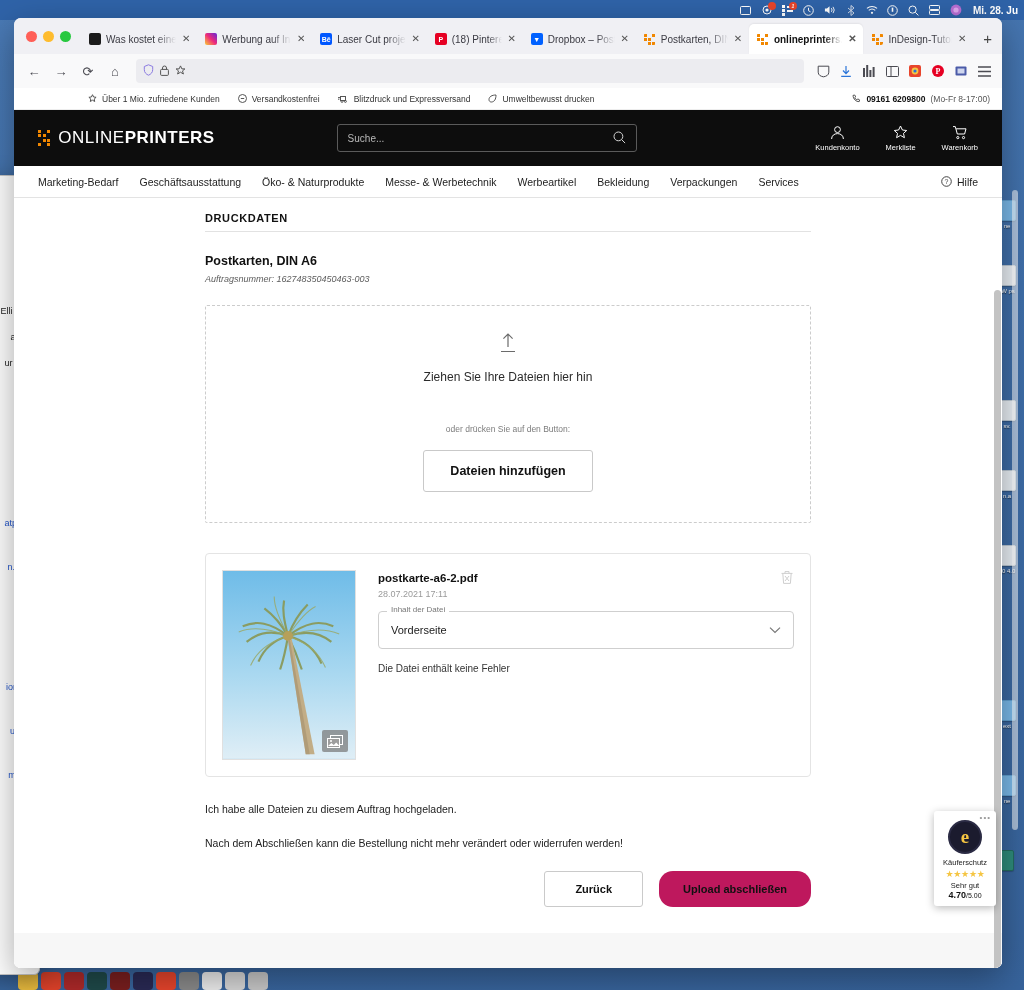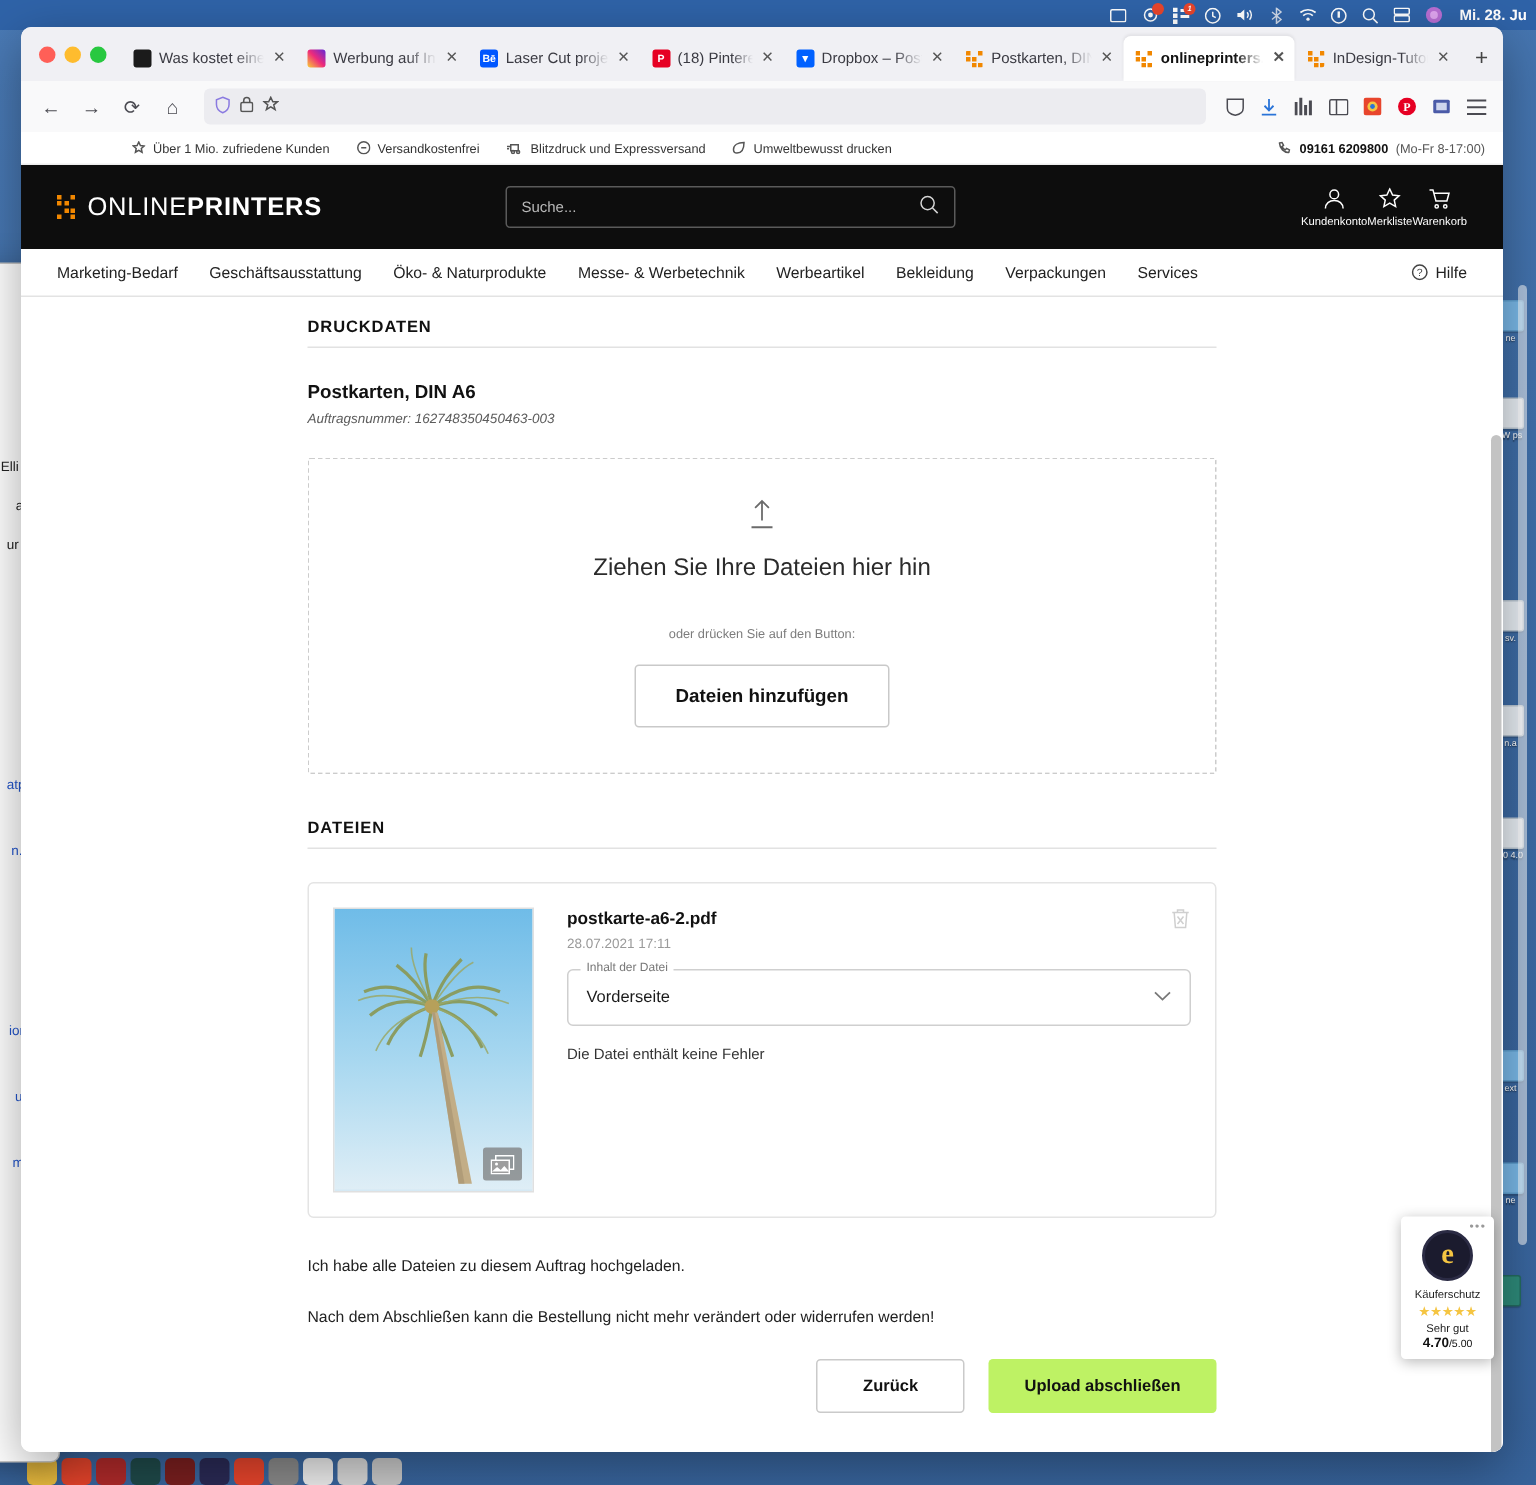--- a/index.html
+++ b/index.html
@@ -147,21 +147,21 @@
   #logo .logo-dots i.off { background: transparent; }
   #logo .wordmark { color: #fff; font-size: 17px; letter-spacing: .5px; }
   #logo .wordmark .bold { font-weight: bold; }
   #searchwrap { margin-left: 122px; border-radius: 13px; }
   #searchbox {
     width: 300px; height: 28px; border: 1px solid #5a5a5a; border-radius: 3px;
     display: flex; align-items: center; padding: 0 10px;
     font-size: 10px; color: #b8b8b8; background: transparent;
   }
   #searchbox .sph { flex: 1; }
-  #headericons { margin-left: auto; display: flex; }
+  #headericons { margin-left: auto; display: flex; gap: 26px; }
   .hicon { display: flex; flex-direction: column; align-items: center; gap: 3px;
     color: #fff; font-size: 7.5px; }
 
   
   #mainnav {
     height: 32px; background: #fff; border-bottom: 1px solid #e3e3e3;
     display: flex; align-items: center; padding: 0 24px; gap: 21px;
     font-size: 10.5px; color: #222;
   }
   #mainnav .spacer { flex: 1; }
@@ -177,21 +177,21 @@
   }
   .job-title { font-size: 12.5px; font-weight: bold; color: #111; margin-bottom: 6px; }
   .job-no { font-size: 9px; color: #5c5c5c; margin-bottom: 21px; font-style: italic; }
 
   
   #dropzone {
     border: 1px dashed #cccccc; border-radius: 2px; padding: 26px 0 30px;
     text-align: center; margin-bottom: 30px;
   }
   #dropzone .upicon { margin: 0 auto 16px; width: 22px; height: 22px; color: #6b6b6b; }
-  #dropzone .dz-main { font-size: 16px; color: #2b2b2b; margin-bottom: 29px; }
+  #dropzone .dz-main { font-size: 12px; color: #2b2b2b; margin-bottom: 40px; }
   #dropzone .dz-sub { font-size: 8.5px; color: #7c7c7c; margin-bottom: 16px; }
   #addfiles {
     display: inline-block; border: 1px solid #c9c9c9; border-radius: 3px;
     padding: 13px 26px; font-size: 12.5px; font-weight: bold; color: #111;
     background: #fff;
   }
 
   
   #filecard {
     border: 1px solid #e4e4e4; border-radius: 4px; padding: 16px;
@@ -225,21 +225,21 @@
   #filestatus { font-size: 10px; color: #333; }
   #trashbtn { position: absolute; right: 16px; top: 16px; color: #cfcfcf; }
 
   .note { font-size: 10.5px; color: #222; margin-bottom: 22px; }
   #buttons { display: flex; justify-content: flex-end; gap: 16px; margin-bottom: 26px; }
   #btn-back {
     border: 1px solid #cacaca; border-radius: 3px; background: #fff;
     padding: 11px 30px; font-size: 11px; font-weight: bold; color: #111;
   }
   #btn-finish {
-    border: none; border-radius: 3px; background: #bef264;
+    border: none; border-radius: 14px; background: #be185d;
     padding: 12px 24px; font-size: 11px; font-weight: bold; color: #111;
   }
 
   
   #footer { background: #f7f7f7; padding: 26px 24px 0; height: 110px; }
 
   
   #tsbadge {
     position: absolute; right: 6px; bottom: 62px; width: 62px;
     background: #fff; border-radius: 3px; box-shadow: 0 2px 9px rgba(0,0,0,.28);
@@ -707,21 +707,20 @@
           <div class="upicon">
             <svg width="22" height="22" viewBox="0 0 22 22">
                 <path d="M11 2v13M6.4 6.6L11 2l4.6 4.6M4 19.5h14" stroke="#6b6b6b" fill="none" stroke-width="1.2"></path>
               </svg>
           </div>
           <div class="dz-main">Ziehen Sie Ihre Dateien hier hin</div>
           <div class="dz-sub">oder drücken Sie auf den Button:</div>
           <div id="addfiles">Dateien hinzufügen</div>
         </div>
 
-        <div class="section-title">DATEIEN</div>
 
         <div id="filecard">
           <div id="thumb">
             <svg class="palm" viewBox="0 0 134 190" preserveAspectRatio="xMidYMid slice">
               <defs>
                 <linearGradient id="sky" x1="0" y1="0" x2="0" y2="1">
                   <stop offset="0%" stop-color="#6fbce8"></stop>
                   <stop offset="55%" stop-color="#a9d8f0"></stop>
                   <stop offset="100%" stop-color="#dfeef6"></stop>
                 </linearGradient>

